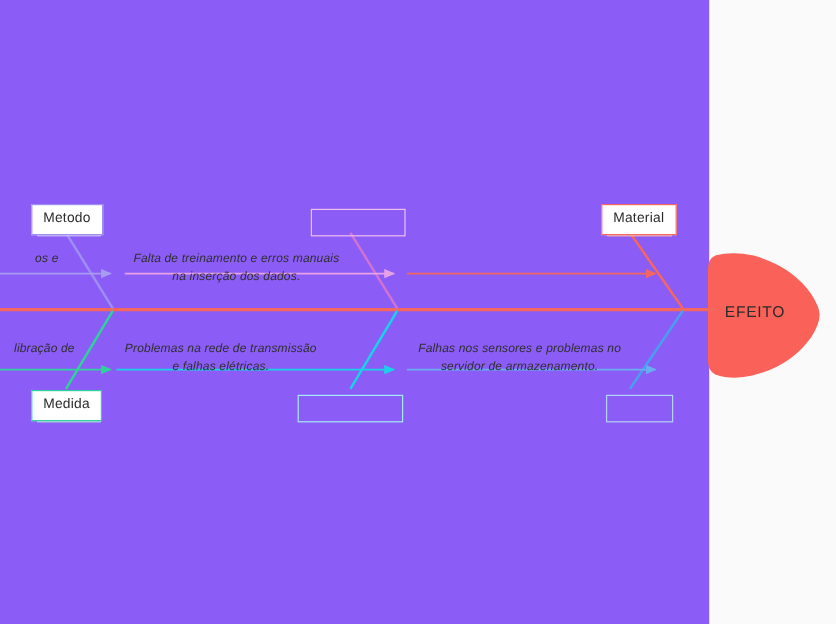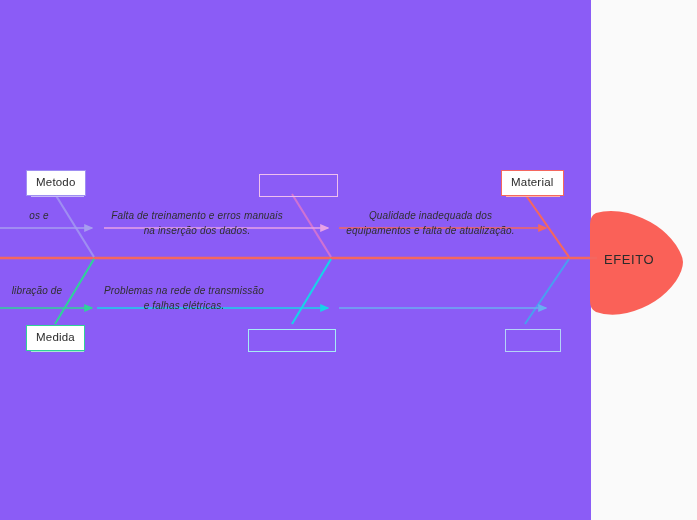--- a/index.html
+++ b/index.html
@@ -126,20 +126,20 @@
   <div class="cat-box" style="left:26px; top:325px; border-color:#2fd29a;">
     <span>Medida</span>
   </div>
 
   <div class="cat-shadow" style="left:248px; top:329px; width:88px; height:23px; border-color:#a6ecf5;"></div>
 
   <div class="cat-shadow" style="left:505px; top:329px; width:56px; height:23px; border-color:#b4d4f7;"></div>
 
   <div class="cause-text" style="left:-14px; top:209px; width:106px;">os e</div>
   <div class="cause-text" style="left:108px; top:209px; width:178px;">Falta de treinamento e erros manuais na inserção dos dados.</div>
-  <div class="cause-text" style="left:343px; top:209px; width:175px;">Qualidade inadequada dos equipamentos e falta de atualização.</div>
 
   <div class="cause-text" style="left:-16px; top:284px; width:106px;">libração de</div>
   <div class="cause-text" style="left:104px; top:284px; width:160px;">Problemas na rede de transmissão e falhas elétricas.</div>
+  <div class="cause-text" style="left:344px; top:284px; width:178px;">Falhas nos sensores e problemas no servidor de armazenamento.</div>
 
   <div class="effect-label" style="left:604px; top:252px;">EFEITO</div>
 
 </div>
 
 </body></html>

